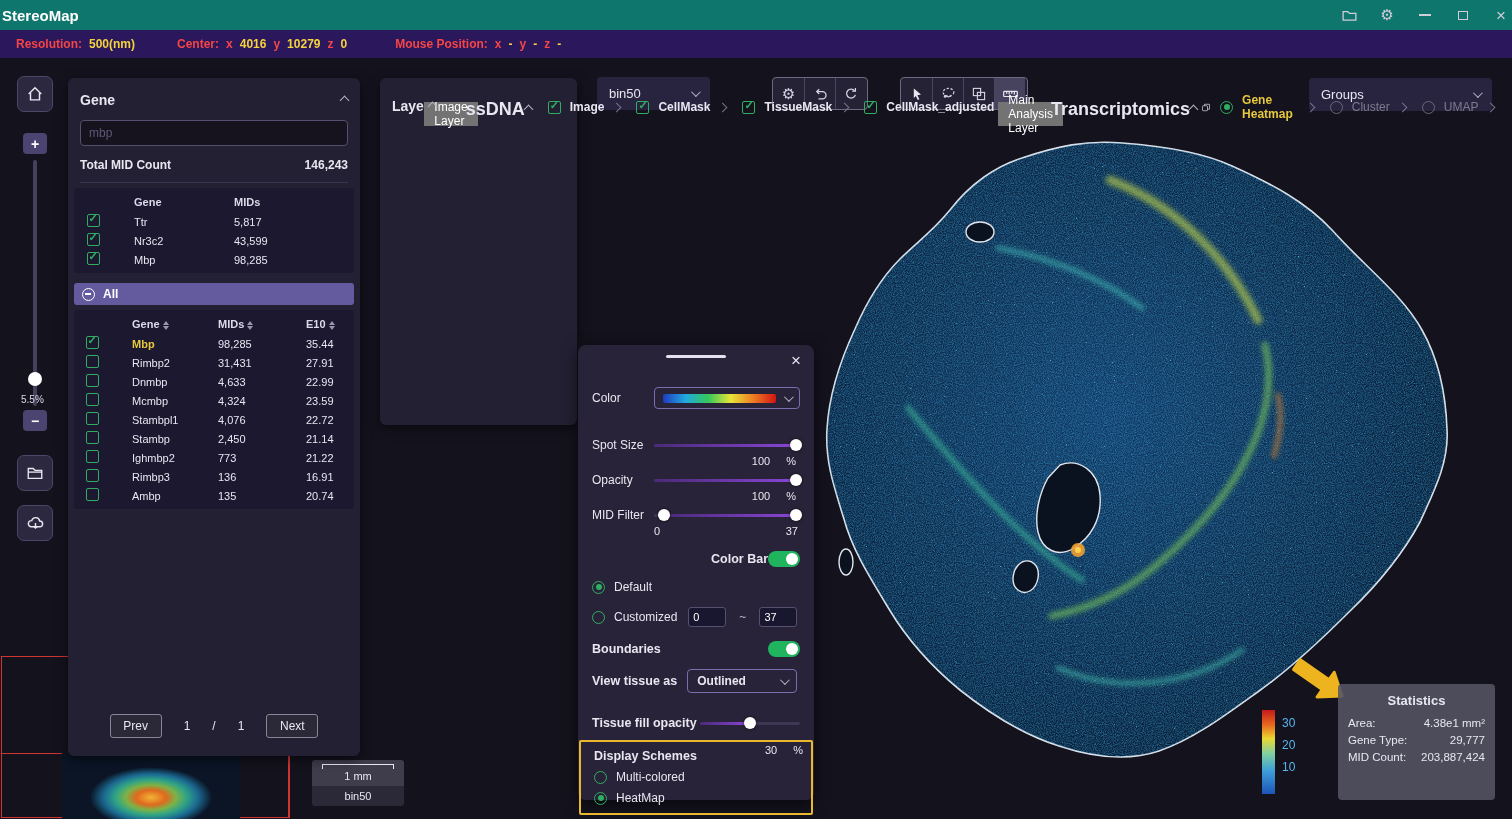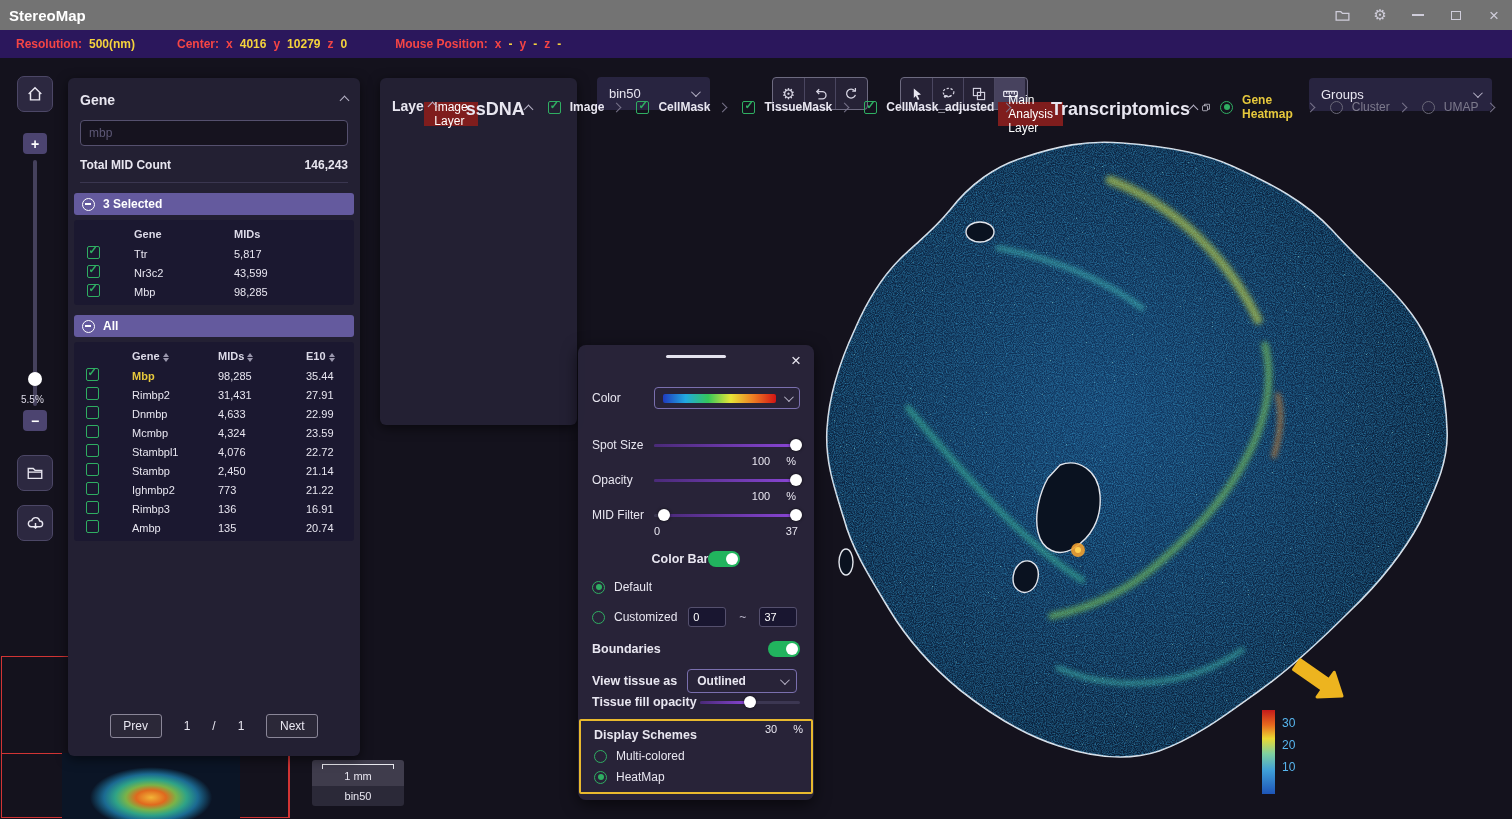--- a/index.html
+++ b/index.html
@@ -1,21 +1,21 @@
 <!DOCTYPE html>
 <html><head>
 <meta charset="utf-8">
 <style>
 *{margin:0;padding:0;box-sizing:border-box}
 html,body{background:#000}
 body{font-family:"Liberation Sans",sans-serif;color:#e8e6f0}
 .screen{position:relative;width:1512px;height:819px;background:#14121d;overflow:hidden}
 
 
-.titlebar{position:absolute;top:0;left:0;right:0;height:30px;background:#737373;display:flex;align-items:center;padding:0 9px;z-index:30}
+.titlebar{position:absolute;top:0;left:0;right:0;height:30px;background:#0f766e;display:flex;align-items:center;padding:0 2px;z-index:30}
 .app-name{font-size:15px;font-weight:bold;color:#fff}
 .tb-right{margin-left:auto;display:flex;align-items:center;gap:20px}
 .tb-ic{width:18px;height:18px;display:flex;align-items:center;justify-content:center;color:#cfcdda;font-size:15px}
 .win-min{width:12px;height:2px;background:#cfcdda}
 .win-max{width:10px;height:9px;border:1.5px solid #cfcdda}
 .win-close{font-size:17px;line-height:1;color:#cfcdda}
 
 
 .infobar{position:absolute;top:30px;left:0;right:0;height:28px;background:#2b175c;display:flex;align-items:center;padding:0 16px;font-size:12px;z-index:30}
 .lab-red{color:#f54545;font-weight:bold}
@@ -66,21 +66,21 @@
 .sel-grid{grid-template-columns:30px 108px 1fr}
 .all-grid{grid-template-columns:28px 94px 88px 1fr}
 .g-head{font-weight:bold;color:#dcdae8;height:20px}
 .cell{padding-left:26px;white-space:nowrap}
 .cell.c2{padding-left:18px}
 .hl{color:#e6c83c;font-weight:bold}
 .pag{margin-top:auto;display:flex;align-items:center;justify-content:center;gap:22px;padding:6px 0 8px;font-size:12px}
 .pag-btn{min-width:52px;height:24px;background:#2b2838;border:1px solid #8a8698;border-radius:3px;display:flex;align-items:center;justify-content:center}
 
 .layer-panel{left:380px;top:78px;width:197px;height:347px;display:flex;padding:16px 12px}
-.l-purple{height:24px;background:#7f1d1d;display:flex;align-items:center;padding:0 10px;font-size:12px;margin:8px -12px 0;color:#fff}
+.l-purple{height:24px;background:#737373;display:flex;align-items:center;padding:0 10px;font-size:12px;margin:8px -12px 0;color:#fff}
 .l-sect{height:26px;display:flex;align-items:center;justify-content:space-between;font-size:18px;font-weight:bold;margin-top:2px}
 .l-item{height:26px;display:flex;align-items:center;gap:9px;padding-left:16px;font-size:12px;font-weight:bold}
 .l-item .chev{margin-left:auto}
 .dis{color:#7d7a8c;font-weight:normal}
 .yel{color:#e6c83c}
 
 
 .dropdown{position:absolute;height:33px;background:#282440;border-radius:4px;display:flex;align-items:center;justify-content:space-between;padding:0 12px;font-size:13px;z-index:8}
 .tool-group{position:absolute;top:77px;height:33px;background:#262236;border:1px solid #6d6a80;border-radius:4px;display:flex;align-items:stretch;z-index:8;overflow:hidden}
 .tool-btn{width:31px;display:flex;align-items:center;justify-content:center;border-left:1px solid #4a4660;color:#d6d4e2}
@@ -227,20 +227,35 @@
     <polygon points="20.3,11.7 49,31.7 54.2,24.3 62,48 37,49 42.2,41.5 13.5,21.5" fill="#edb41f" stroke="#edb41f" stroke-width="3" stroke-linejoin="round"></polygon>
   </svg>
 
   <div class="colorbar"></div>
   <div class="cb-labels">
     <span>30</span>
     <span>20</span>
     <span>10</span>
   </div>
 
+  <div class="stats">
+    <div class="stats-title">Statistics</div>
+    <div class="stat-row">
+      <span>Area:</span>
+      <span>4.38e1 mm²</span>
+    </div>
+    <div class="stat-row">
+      <span>Gene Type:</span>
+      <span>29,777</span>
+    </div>
+    <div class="stat-row">
+      <span>MID Count:</span>
+      <span>203,887,424</span>
+    </div>
+  </div>
 
   <div class="mini-rect"></div>
   <div class="mini-view"></div>
   <div class="thumb">
     <div class="thumb-blob"></div>
   </div>
 
   <div class="scalebar">
     <div class="scale-top">
       <div class="scale-line"></div>
@@ -279,24 +294,20 @@
     <div class="panel-head">
       <span class="panel-title">Gene</span>
       <span class="chev up"></span>
     </div>
     <input class="search-input" placeholder="mbp" style="">
     <div class="total-row">
       <span>Total MID Count</span>
       <span>146,243</span>
     </div>
 
-    <div class="sec-bar">
-      <span class="cmin"></span>
-      <span>3 Selected</span>
-    </div>
     <div class="g-table">
       <div class="g-row sel-grid g-head">
         <span></span>
         <span class="cell">Gene</span>
         <span class="cell c2">MIDs</span>
       </div>
       <div class="g-row sel-grid">
         <span style="text-align:center"><span class="cb checked"></span></span>
         <span class="cell">Ttr</span>
         <span class="cell c2">5,817</span>
@@ -556,21 +567,21 @@
           <span class="fill" style="left:7%;right:0"></span>
         <span class="handle" style="left:calc(7% - 6px)"></span>
         <span class="handle" style="right:-2px"></span>
       </span>
     </div>
     <div class="p-minmax">
       <span>0</span>
       <span>37</span>
     </div>
 
-    <div class="p-row" style="justify-content:center;margin-top:14px">
+    <div class="p-row" style="justify-content:flex-end;margin-top:14px">
       <span class="p-bold">Color Bar</span>
       <span class="toggle"></span>
     </div>
 
     <div class="p-row" style="gap:9px;margin-top:13px">
       <span class="radio on"></span>
       <span style="font-size:12px">Default</span>
     </div>
 
     <div class="p-row" style="gap:9px;margin-top:13px">
@@ -587,21 +598,21 @@
     </div>
 
     <div class="p-row" style="margin-top:12px">
       <span class="p-bold">View tissue as</span>
       <span class="select-box">
         <span>Outlined</span>
         <span class="chev down"></span>
       </span>
     </div>
 
-    <div class="p-row" style="margin-top:2px;gap:3px">
+    <div class="p-row" style="margin-top:23px;gap:3px">
       <span class="p-bold" style="white-space:nowrap">Tissue fill opacity</span>
       <span class="slider">
         <span class="track"></span>
           <span class="fill" style="left:0;width:50%"></span>
           <span class="handle" style="left:calc(50% - 6px)"></span>
       </span>
     </div>
 
     <div class="schemes-box">
       <div class="tf-val">

